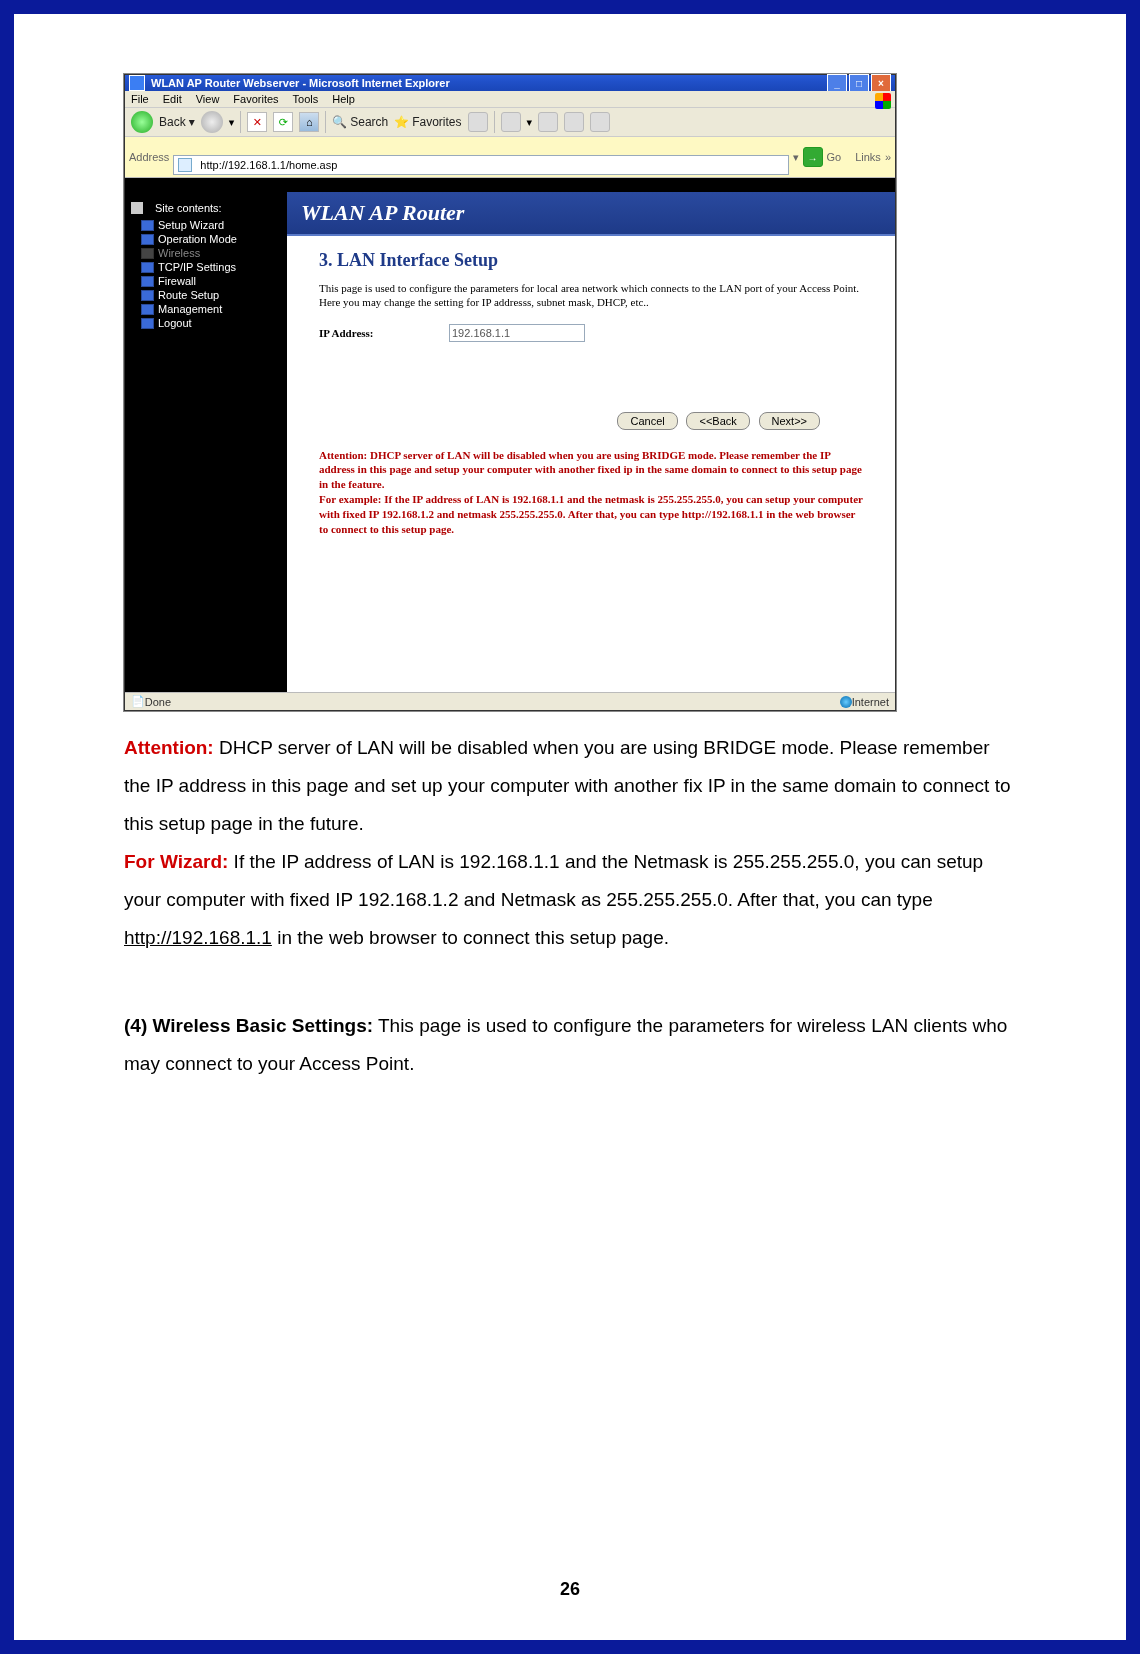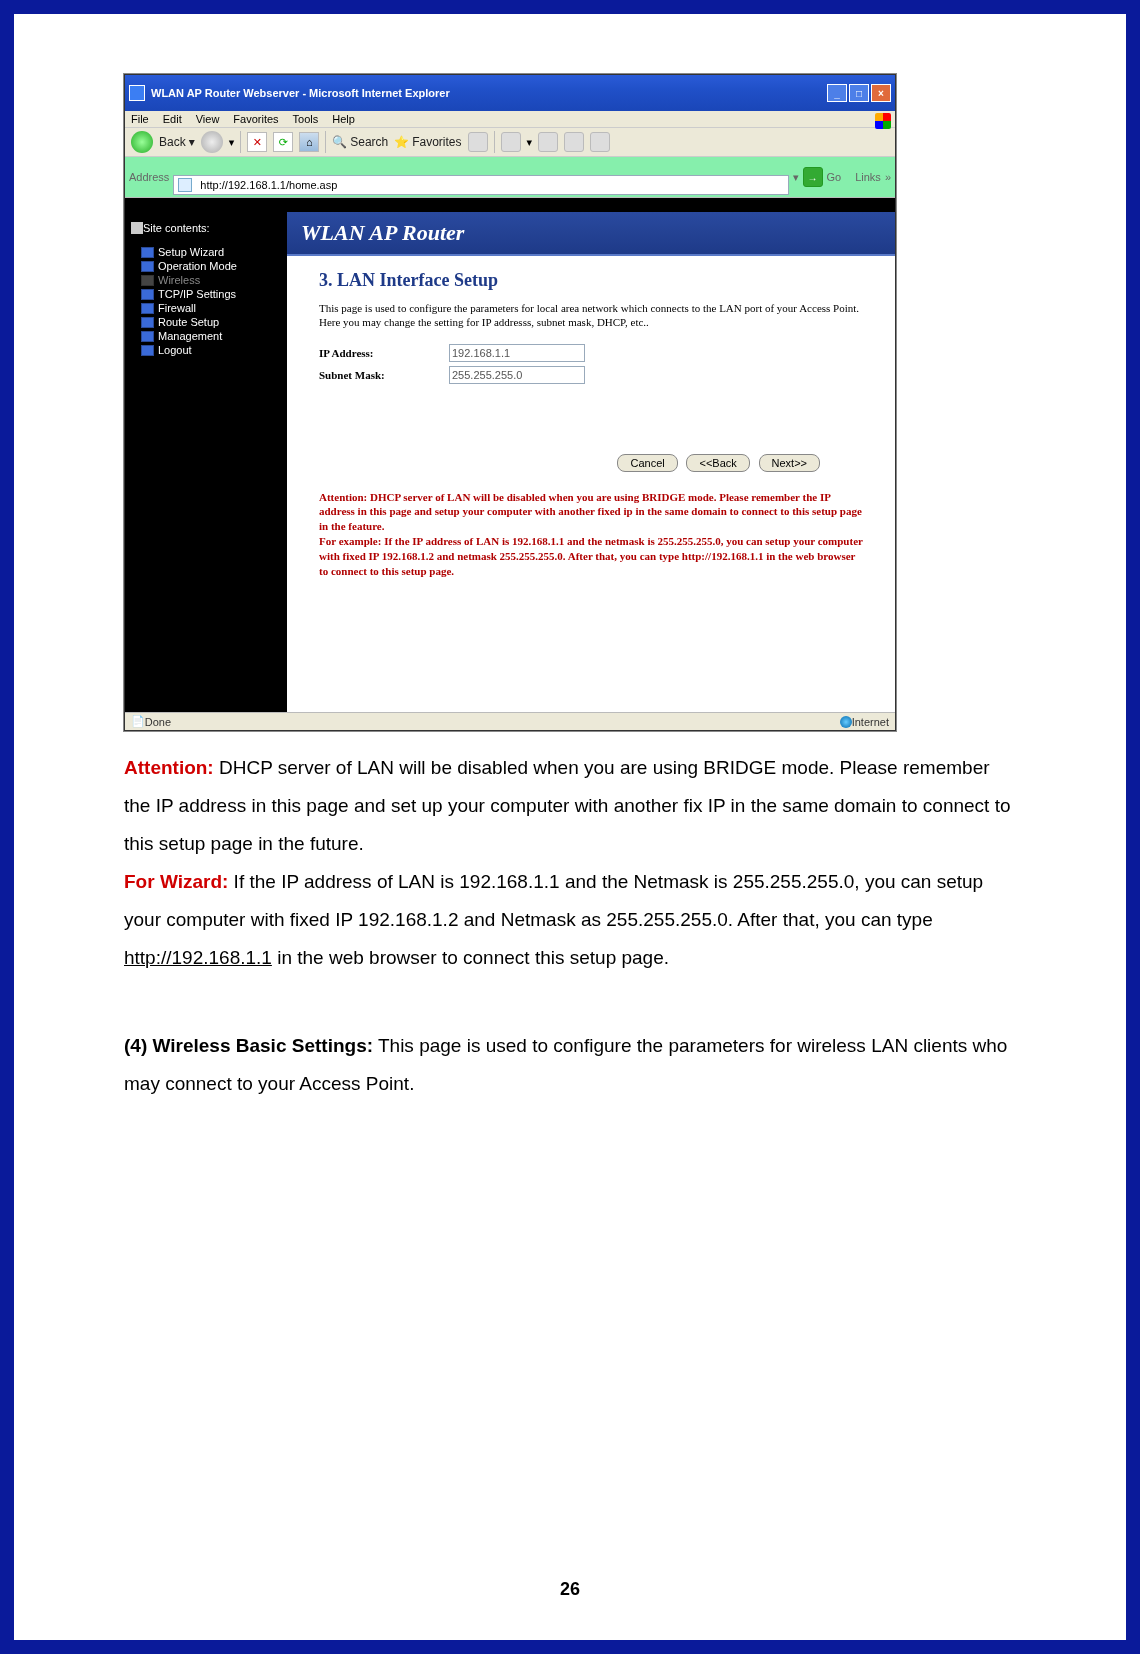--- a/index.html
+++ b/index.html
@@ -17,21 +17,21 @@
   
   .ie-window{
     width:770px;
     border:1px solid #333;
     background:#ece9d8;
     box-shadow:0 0 0 1px #888;
     font-size:11px;
     position:relative;
   }
   .titlebar{
-    height:36px;
+    height:16px;
     background:linear-gradient(#2a5bd7,#2050c8 40%,#1a46b8);
     color:#fff;
     display:flex;align-items:center;
     padding:0 4px;
     font-weight:bold;
     font-size:11px;
   }
   .titlebar .ico{width:14px;height:14px;background:#3b7ef3;margin-right:6px;border:1px solid #fff;}
   .win-btns{margin-left:auto;display:flex;gap:2px;}
   .win-btns span{width:18px;height:16px;background:#4d7fe8;border:1px solid #fff;display:flex;align-items:center;justify-content:center;font-size:10px;color:#fff;}
@@ -56,36 +56,36 @@
   .circ{width:22px;height:22px;border-radius:50%;display:inline-block;}
   .circ.green{background:radial-gradient(#9f9,#2a2);}
   .circ.grey{background:radial-gradient(#eee,#aaa);}
   .sq{width:18px;height:18px;border:1px solid #bbb;background:#fff;display:inline-flex;align-items:center;justify-content:center;font-size:11px;}
   .sq.red{color:#c00;}
   .sq.green{color:#0a0;}
   .sq.home{background:linear-gradient(#cde,#9bd);}
   .sep{width:1px;height:22px;background:#bbb;}
   .tb-ico{width:18px;height:18px;background:#ddd;border:1px solid #bbb;border-radius:3px;}
   .addrbar{
-    background:#86efac;padding:2px 4px;border-bottom:1px solid #bbb;
+    background:#fef9c3;padding:2px 4px;border-bottom:1px solid #bbb;
     display:flex;align-items:center;gap:4px;font-size:11px;color:#666;
   }
   .addrbar .url{
     flex:1;background:#fff;border:1px solid #9ab;padding:2px 4px;color:#000;
     display:flex;align-items:center;gap:8px;margin-top:16px;
   }
   .addrbar .url .pg{width:12px;height:12px;background:#def;border:1px solid #7ac;}
   .go-btn{width:18px;height:18px;background:#3a3;border:1px solid #292;border-radius:3px;color:#fff;display:flex;align-items:center;justify-content:center;font-size:10px;}
   
   .content-area{display:flex;background:#000;height:500px;}
   .top-black{height:14px;background:#000;}
   .sidebar{
     width:150px;background:#000;color:#fff;font-size:11px;padding:10px 6px 0 6px;
   }
-  .sidebar .hdr{display:flex;align-items:center;gap:0;margin-bottom:11px;}
+  .sidebar .hdr{display:flex;align-items:center;gap:12px;margin-bottom:4px;}
   .sidebar .hdr .pc{width:12px;height:12px;background:#ccc;}
   .sidebar .item{display:flex;align-items:center;gap:4px;padding:1px 0 1px 10px;}
   .sidebar .item .fold{width:11px;height:9px;background:#3a6ad8;border:1px solid #2a4a98;}
   .sidebar .item.dim{color:#888;}
   .sidebar .item.dim .fold{background:#444;border-color:#333;}
   .main-panel{flex:1;background:#fff;display:flex;flex-direction:column;}
   .banner{
     background:linear-gradient(#2a4a9f,#1e3a88);
     color:#fff;font-style:italic;font-weight:bold;
     font-family:'Times New Roman',serif;
@@ -223,24 +223,20 @@
       </div>
       <div class="main-panel">
         <div class="banner">WLAN AP Router</div>
         <div class="page-body">
           <h3>3. LAN Interface Setup</h3>
           <div class="desc">This page is used to configure the parameters for local area network which connects to the LAN port of your Access Point. Here you may change the setting for IP addresss, subnet mask, DHCP, etc..</div>
           <div class="form-row">
             <label>IP Address:</label>
             <input type="text" value="192.168.1.1" style="">
           </div>
-          <div class="form-row">
-            <label>Subnet Mask:</label>
-            <input type="text" value="255.255.255.0" style="">
-          </div>
           <div class="btn-row">
             <button>Cancel</button>
             <button>&lt;&lt;Back</button>
             <button>Next&gt;&gt;</button>
           </div>
           <div class="attn" style="white-space:pre-line;">Attention: DHCP server of LAN will be disabled when you are using BRIDGE mode. Please remember the IP address in this page and setup your computer with another fixed ip in the same domain to connect to this setup page in the feature.
 For example: If the IP address of LAN is 192.168.1.1 and the netmask is 255.255.255.0, you can setup your computer with fixed IP 192.168.1.2 and netmask 255.255.255.0. After that, you can type http://192.168.1.1 in the web browser to connect to this setup page.</div>
         </div>
       </div>
     </div>

